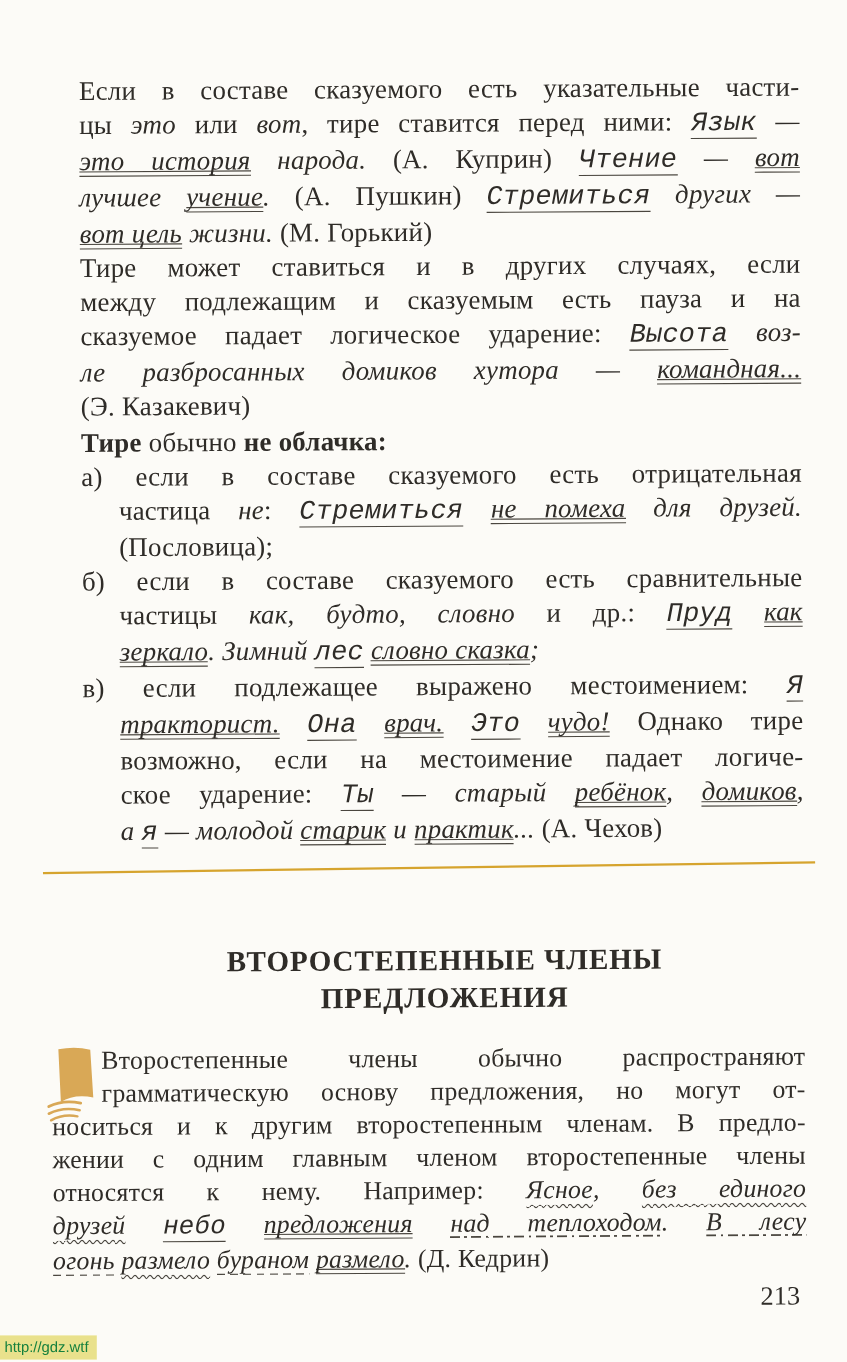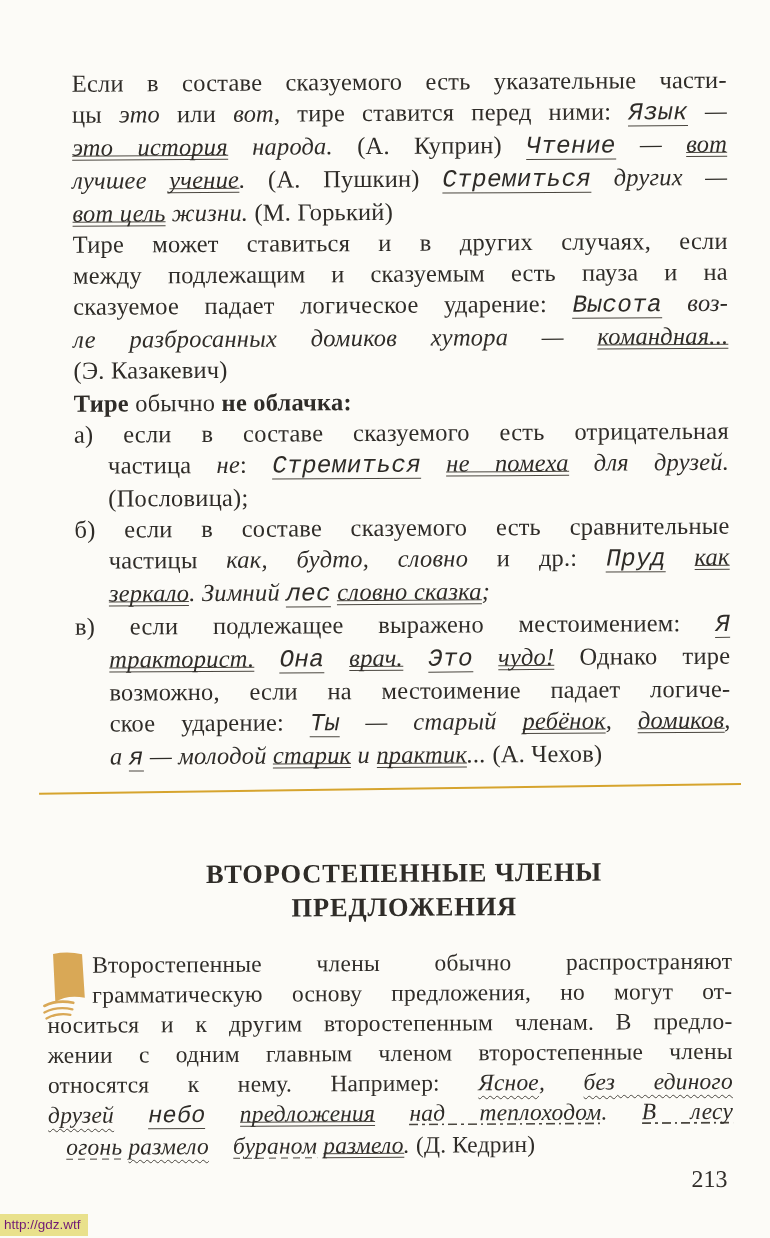--- a/index.html
+++ b/index.html
@@ -27,21 +27,21 @@
   .t-b{font-weight:bold;}
   .t-s{font-style:italic;
        background:linear-gradient(#4a463f,#4a463f) 0 100%/100% 1.5px no-repeat;font-family:Liberation Mono, monospace;}
   .t-p{font-style:italic;
        background:linear-gradient(#4a463f,#4a463f) 0 100%/100% 1.4px no-repeat,
                   linear-gradient(#4a463f,#4a463f) 0 calc(100% - 3.4px)/100% 1.4px no-repeat;}
   .t-w{font-style:italic;
        text-decoration:underline wavy #4a463f 1.4px;
        text-underline-offset:5px;text-decoration-skip-ink:none;}
   .t-d{font-style:italic;
-       background:repeating-linear-gradient(90deg,#4a463f 0 7px,transparent 7px 12px) 0 100%/100% 1.5px no-repeat;margin-left:18px;}
+       background:repeating-linear-gradient(90deg,#4a463f 0 7px,transparent 7px 12px) 0 100%/100% 1.5px no-repeat;}
   .t-o{font-style:italic;
        background:repeating-linear-gradient(90deg,#4a463f 0 9px,transparent 9px 13px,#4a463f 13px 15.5px,transparent 15.5px 19.5px) 0 100%/100% 1.6px no-repeat;}
   
   .divider{
     margin:16px 30px 0 38px;height:2px;background:#d6a42e;
     transform:rotate(-0.45deg);
   }
   
   .sec-heading{
     margin:66px 40px 0 75px;text-align:center;
@@ -51,21 +51,21 @@
     position:relative;
     margin:24px 40px 0 45px;
     font-size:23.5px;line-height:30px;letter-spacing:.2px;
   }
   .sec-para .line:nth-child(-n+2){padding-left:45px;}
   .book-icon{position:absolute;left:-5px;top:1px;width:46px;height:70px;}
   
   .page-number{margin-top:8px;padding-right:46px;text-align:right;font-size:24px;}
   .watermark{
     position:absolute;left:0;bottom:2px;
-    background:#e9e18c;color:#701a75;
+    background:#e9e18c;color:#15803d;
     font-family:"Liberation Sans","DejaVu Sans",sans-serif;
     font-size:13.5px;padding:3px 7px 4px 4px;
   }
 </style>
 </head>
 <body>
 
 <div class="scan">
 
   <div class="rules">

